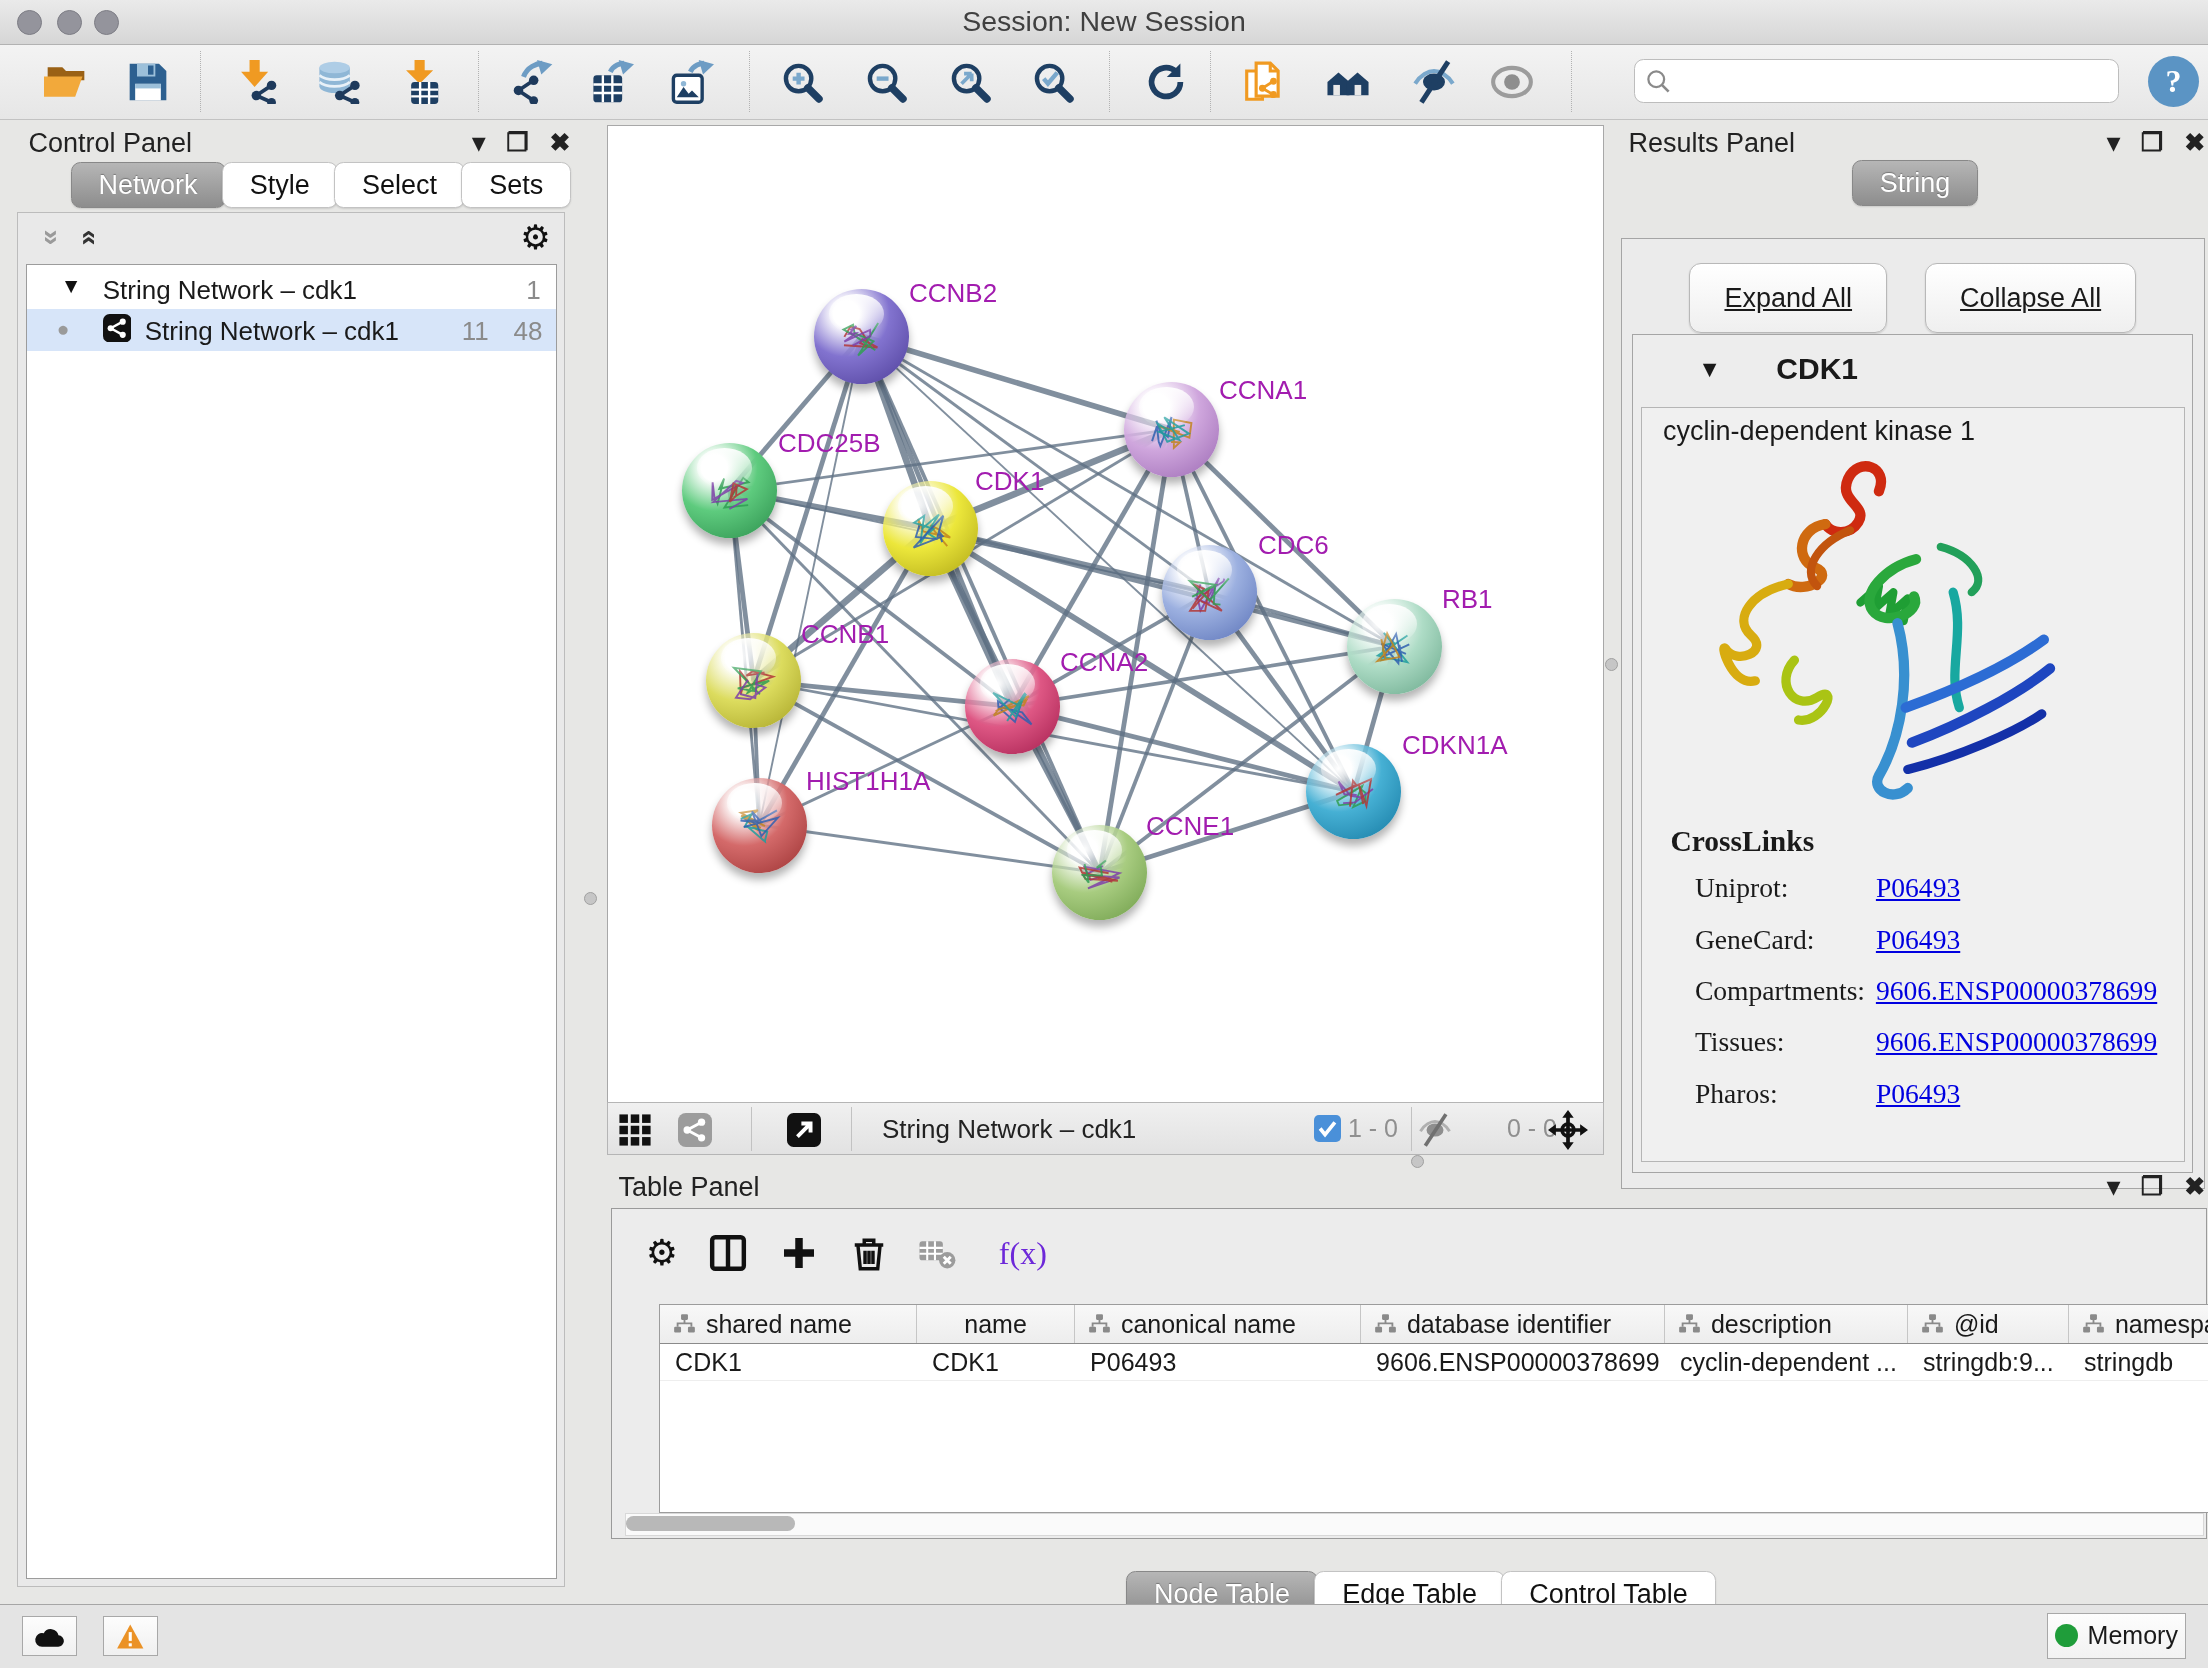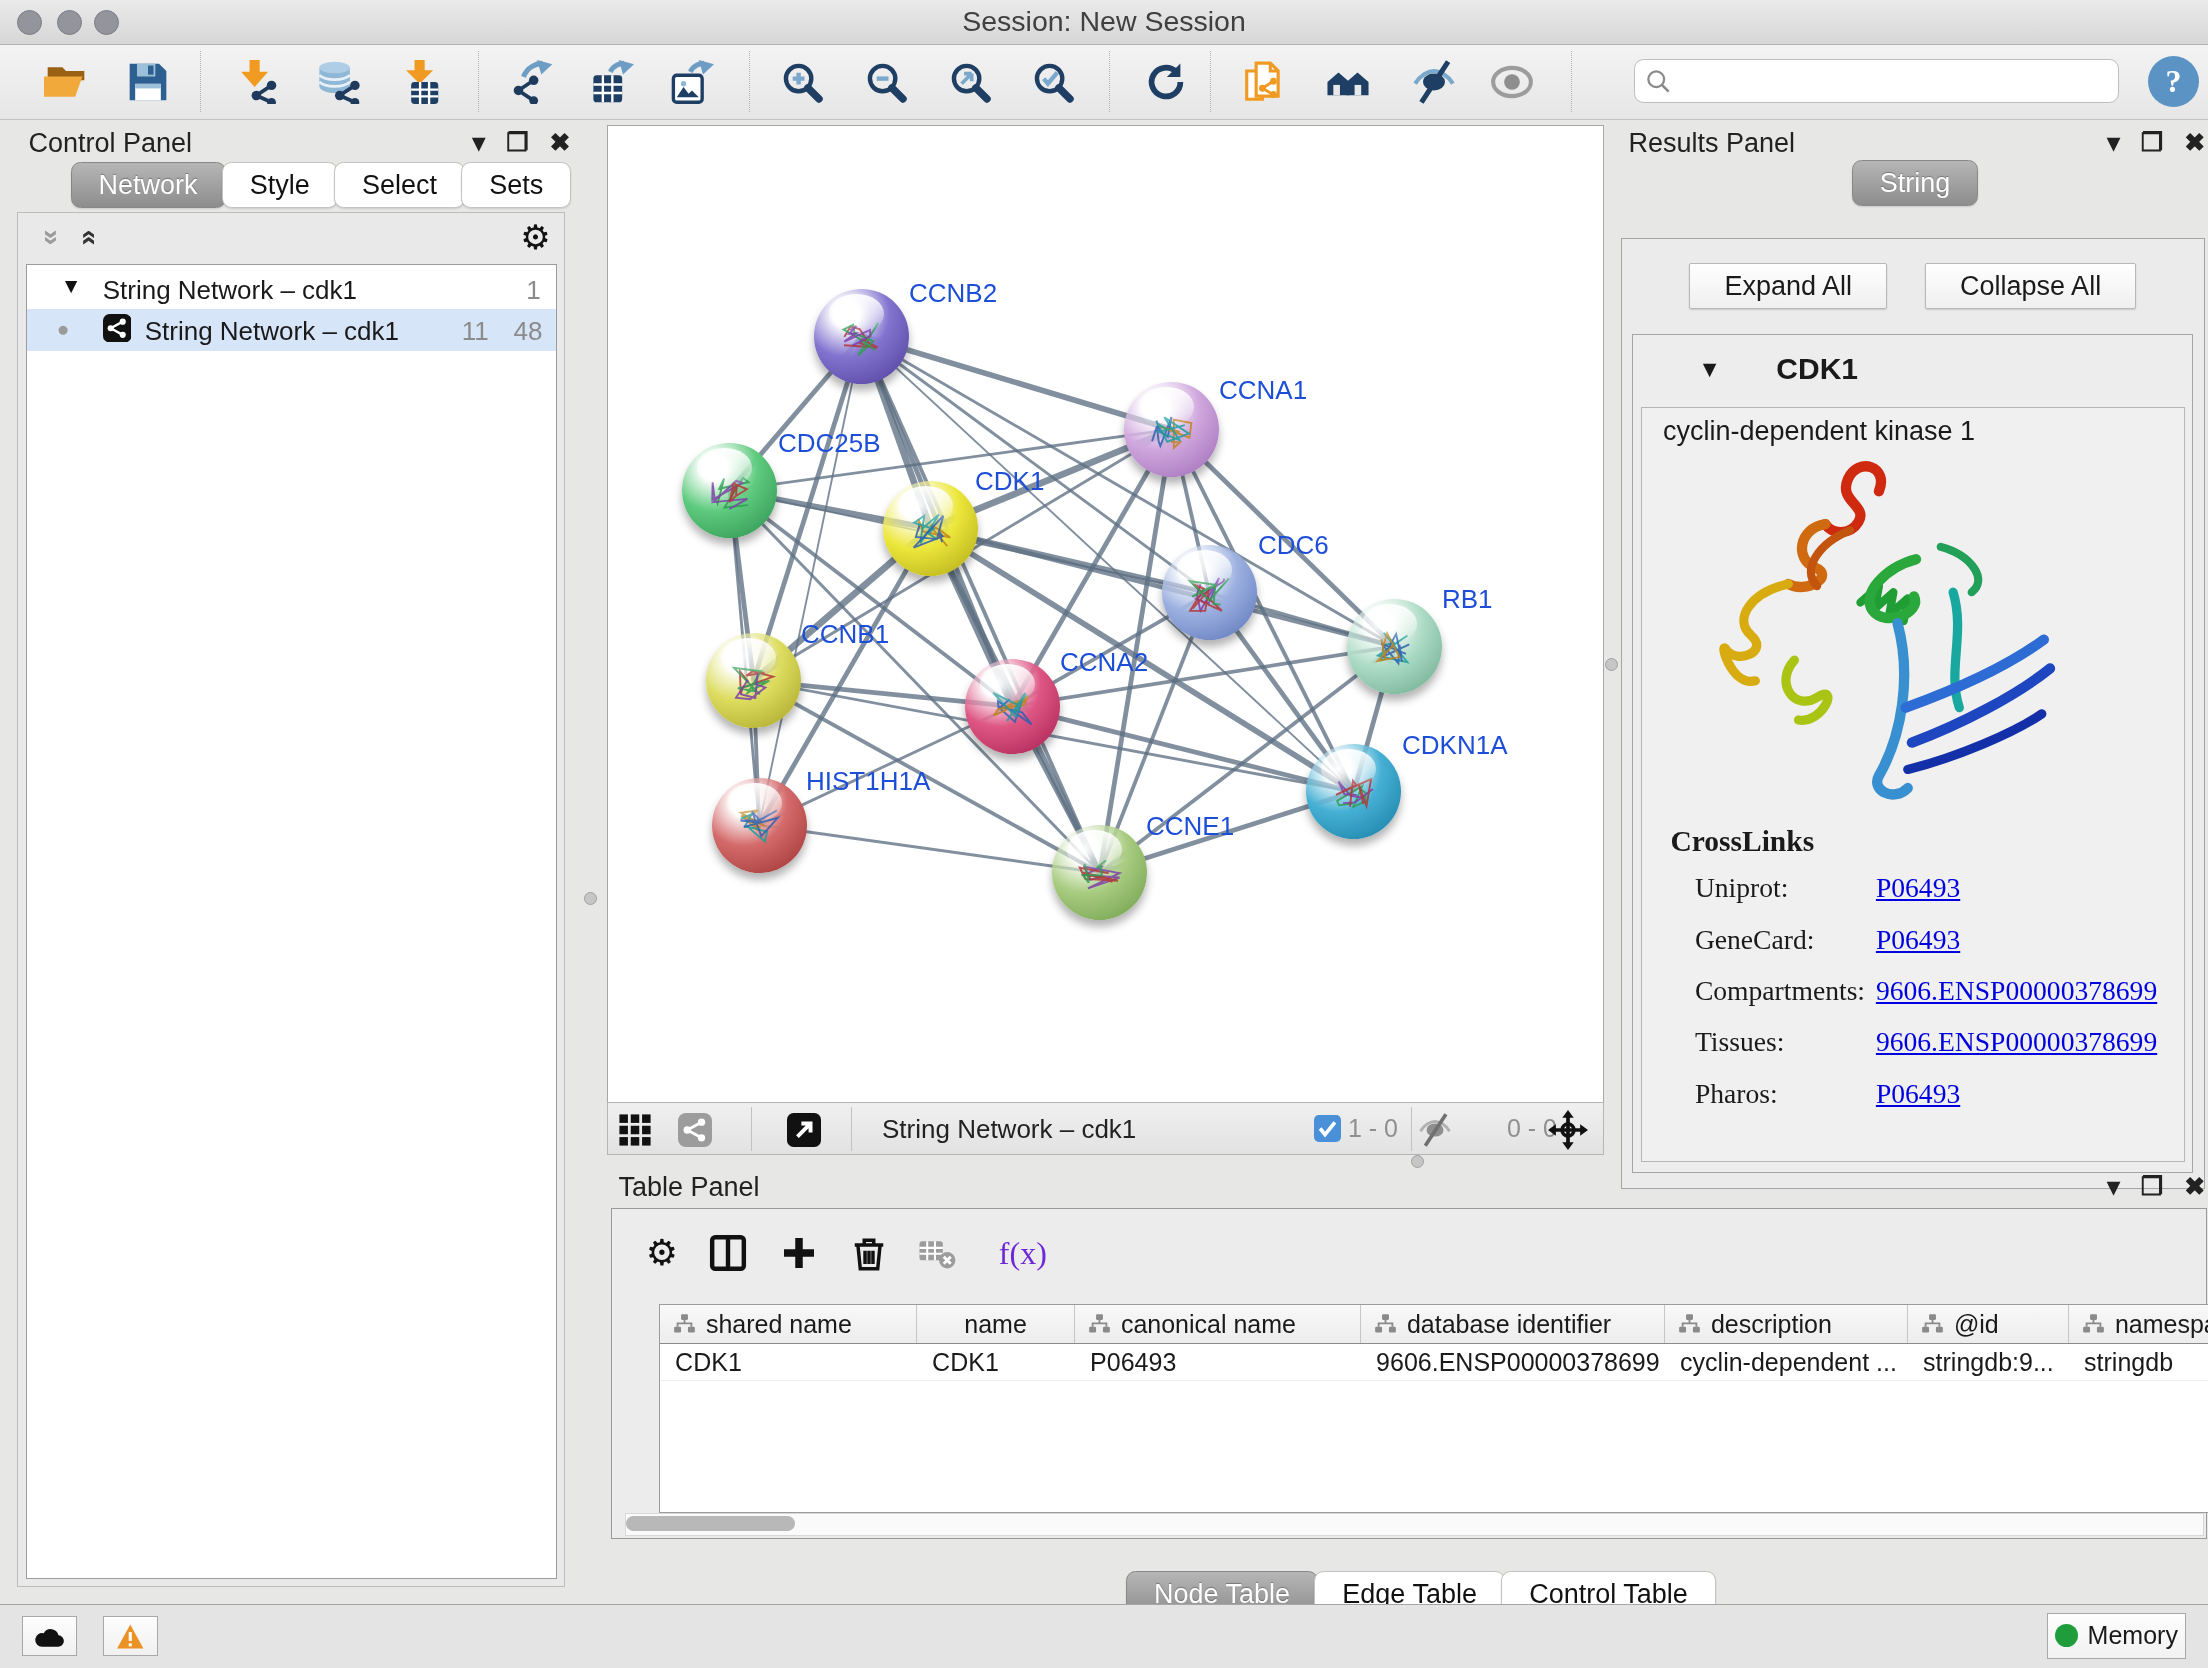--- a/index.html
+++ b/index.html
@@ -37,32 +37,32 @@
   .tree-caret{position:absolute;left:34px;top:3.8px;font-size:21px;color:#111;}
   .tree-count{position:absolute;right:15px;top:4.8px;color:#8b8b8b;}
   .net-icon{position:absolute;left:76px;top:4.8px;width:28.5px;height:28.5px;}
   
   #network-panel{position:absolute;left:607px;top:125px;width:997px;height:1029px;}
   #net-canvas{position:absolute;left:0;top:0;width:995px;height:976px;background:#fff;border:1px solid #a8a8a8;overflow:hidden;}
   #edges-svg{position:absolute;left:0;top:0;}
   .gnode{position:absolute;width:95px;height:95px;border-radius:50%;box-shadow:0 6.7px 8.6px rgba(0,0,0,0.3);}
   .gnode::after{content:'';position:absolute;left:16%;top:5%;width:58%;height:42%;border-radius:50%;background:linear-gradient(rgba(255,255,255,0.95),rgba(255,255,255,0));}
   .scribble{position:absolute;left:17px;top:17px;width:61px;height:61px;}
-  .gnode-label{position:absolute;font-size:26px;color:#1d4ed8;white-space:nowrap;}
+  .gnode-label{position:absolute;font-size:26px;color:#a21caf;white-space:nowrap;}
   #net-statusbar{position:absolute;left:0;top:977px;width:995px;height:51px;background:linear-gradient(#f0f0f0,#e2e2e2);border:1px solid #b5b5b5;}
   .nsb-icon{position:absolute;top:9.5px;width:34px;height:34px;display:flex;align-items:center;justify-content:center;}
   .nsb-sep{position:absolute;top:3.8px;height:44px;border-left:1px solid #c2c2c2;}
   #nsb-name{position:absolute;left:274px;top:10.5px;font-size:26px;color:#222;}
   .nsb-count{position:absolute;top:11.4px;font-size:25px;color:#8f8f8f;}
   
   #results-panel{position:absolute;left:1617px;top:124px;width:592px;height:1065px;}
   #rp-tab-row{position:absolute;left:0;top:36px;width:100%;text-align:center;}
   #rp-outer{position:absolute;left:3.8px;top:114px;width:582px;height:949px;background:#ebebeb;border:1px solid #a5a5a5;}
   #rp-buttons{position:absolute;left:0;top:24px;width:100%;display:flex;justify-content:center;gap:38px;}
-  .rp-btn{height:44px;line-height:44px;padding:0 34px;background:linear-gradient(#ffffff,#efefef);border:1px solid #b8b8b8;border-radius:2px;font-size:27px;box-shadow:0 1px 1.9px rgba(0,0,0,0.15);}
+  .rp-btn{height:44px;line-height:44px;padding:12px 34px;background:linear-gradient(#ffffff,#efefef);border:1px solid #b8b8b8;border-radius:12px;font-size:27px;box-shadow:0 1px 1.9px rgba(0,0,0,0.15);text-decoration:underline;}
   #rp-entry{position:absolute;left:10.5px;top:95px;width:559px;height:837px;border:1px solid #a5a5a5;background:#ededed;}
   #rp-entry-header{position:absolute;left:0;top:0;width:100%;height:72px;}
   #rp-entry-caret{position:absolute;left:65px;top:21px;font-size:23px;}
   #rp-entry-name{position:absolute;left:143px;top:17px;font-size:30px;font-weight:bold;}
   #rp-entry-content{position:absolute;left:7.6px;top:72px;width:542px;height:753px;border:1px solid #b5b5b5;background:#f0f0f0;}
   #rp-desc{position:absolute;left:21px;top:7.6px;font-size:27px;}
   #ribbon{position:absolute;left:49px;top:42px;}
   #crosslinks-title{position:absolute;left:28.5px;top:417px;font-family:"Liberation Serif",serif;font-size:29.5px;font-weight:bold;}
   .cl-row{position:absolute;left:0;width:100%;height:51px;font-family:"Liberation Serif",serif;font-size:27.6px;}
   .cl-label{position:absolute;left:53px;top:0;}

